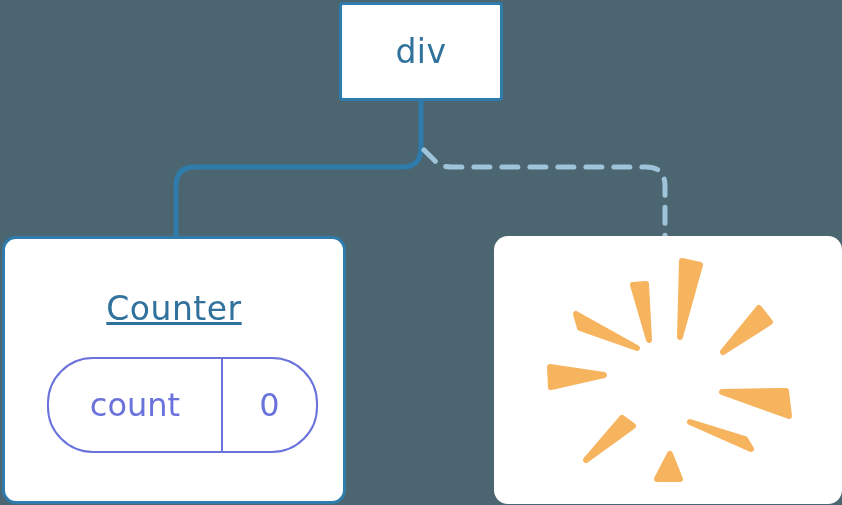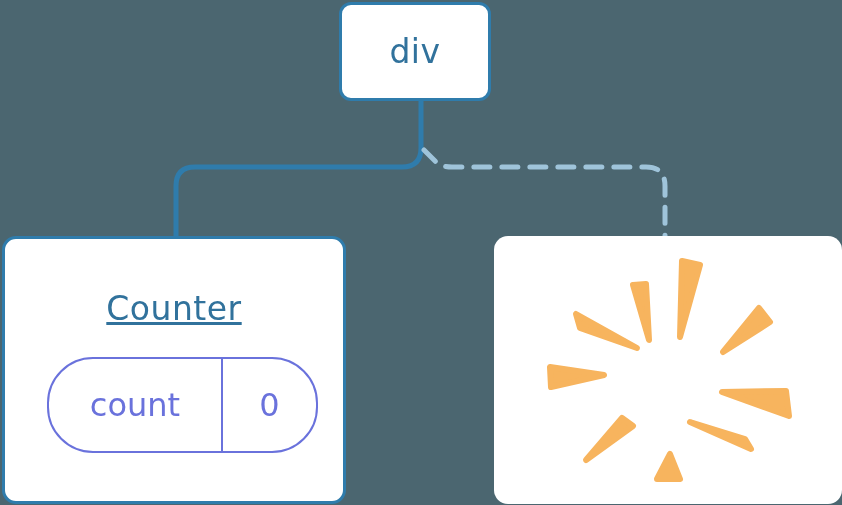--- a/index.html
+++ b/index.html
@@ -29,24 +29,24 @@
   .node {
     position: absolute;
     background: #ffffff;
     box-sizing: border-box;
   }
 
   
   .node-root {
     left: 339px;
     top: 2px;
-    width: 152px;
+    width: 164px;
     height: 99px;
     border: 3px solid #2f7cac;
-    border-radius: 12px;
+    border-radius: 4px;
     display: flex;
     align-items: center;
     justify-content: center;
   }
   .node-root .node-title {
     font-size: 33px;
     color: #31729c;
     letter-spacing: 0.5px;
   }
 

